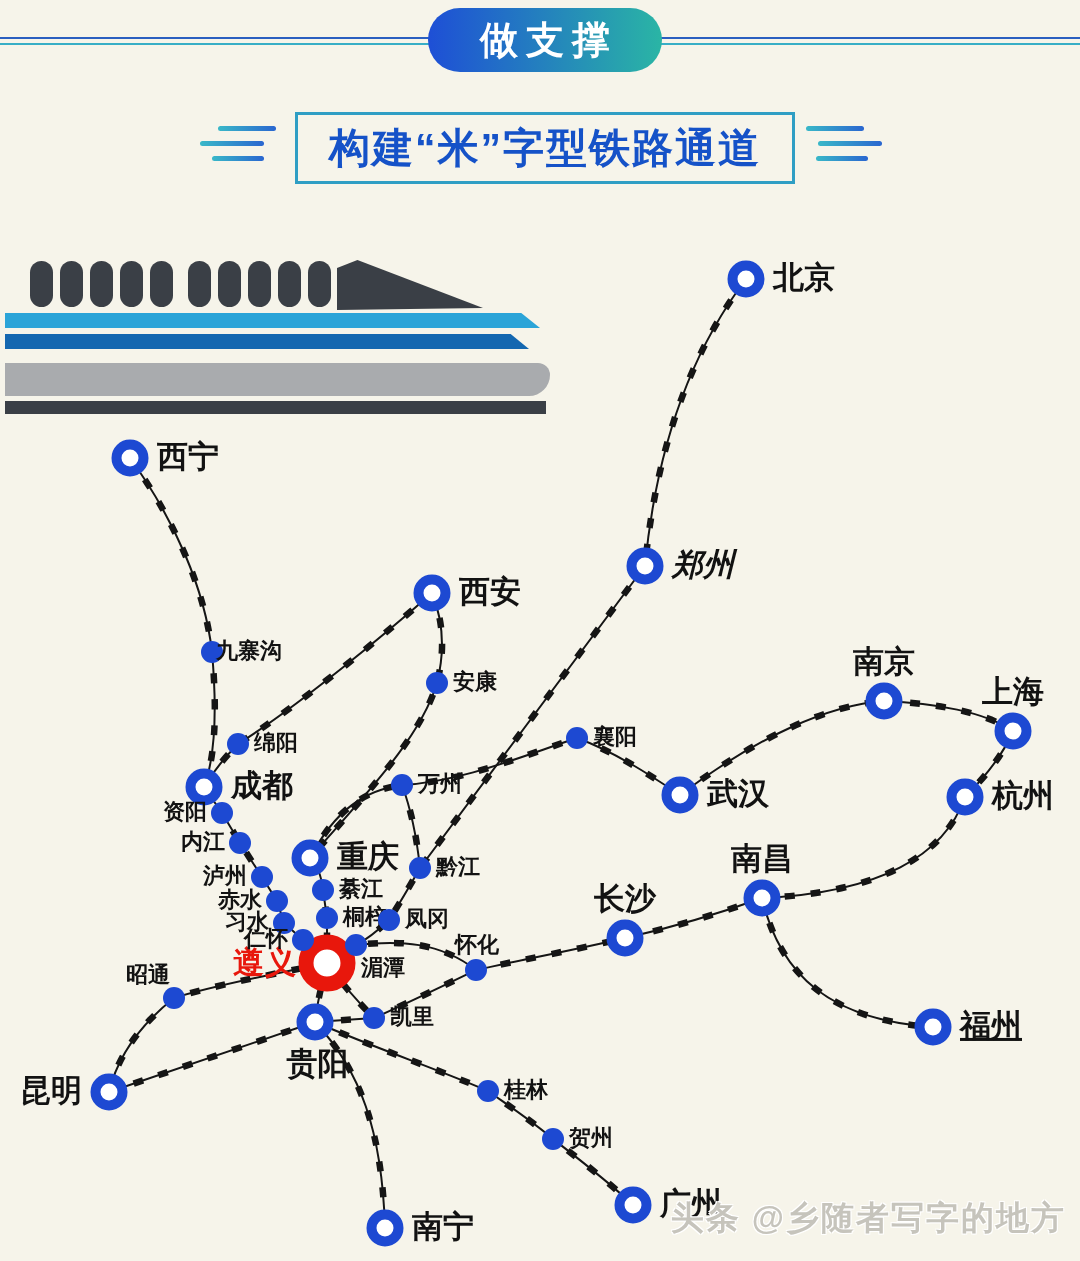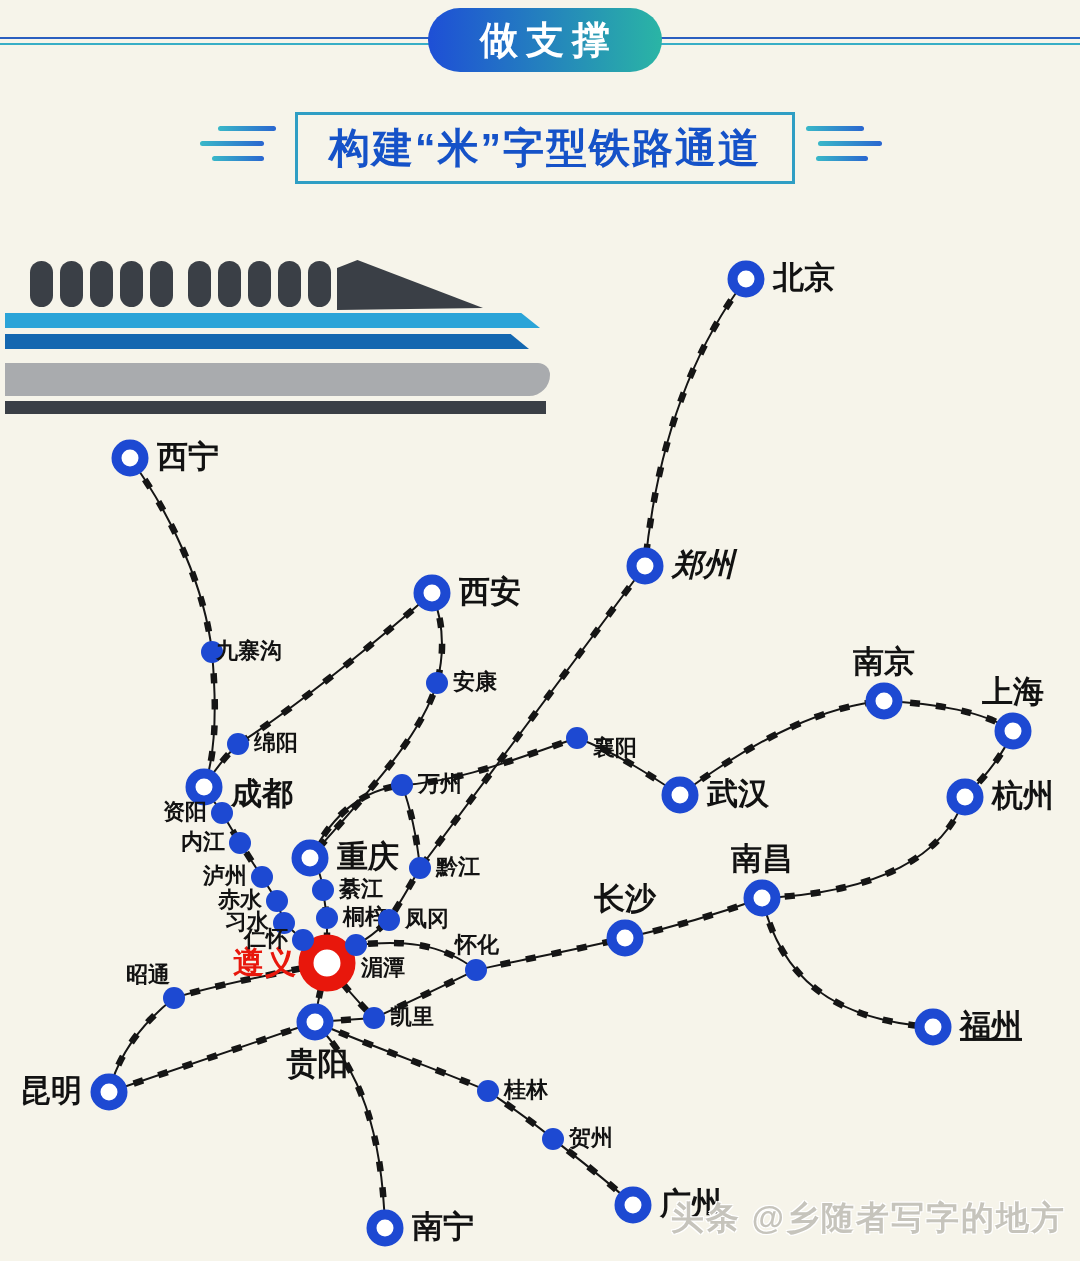--- a/index.html
+++ b/index.html
@@ -150,21 +150,21 @@
       <div class="node-label major pos-right" style="left: 432px; top: 593px;">西安</div>
       <div class="node major" style="left: 884px; top: 701px;"></div>
       <div class="node-label major pos-above" style="left: 884px; top: 701px;">南京</div>
       <div class="node major" style="left: 1013px; top: 731px;"></div>
       <div class="node-label major pos-above" style="left: 1013px; top: 731px;">上海</div>
       <div class="node major" style="left: 965px; top: 797px;"></div>
       <div class="node-label major pos-right" style="left: 965px; top: 797px;">杭州</div>
       <div class="node major" style="left: 680px; top: 795px;"></div>
       <div class="node-label major pos-right" style="left: 680px; top: 795px;">武汉</div>
       <div class="node major" style="left: 204px; top: 787px;"></div>
-      <div class="node-label major pos-right" style="left: 204px; top: 787px; margin-top: 8px;">成都</div>
+      <div class="node-label major pos-right" style="left: 204px; top: 787px;">成都</div>
       <div class="node major" style="left: 310px; top: 858px;"></div>
       <div class="node-label major pos-right" style="left: 310px; top: 858px;">重庆</div>
       <div class="node major" style="left: 625px; top: 938px;"></div>
       <div class="node-label major pos-above" style="left: 625px; top: 938px;">长沙</div>
       <div class="node major" style="left: 762px; top: 898px;"></div>
       <div class="node-label major pos-above" style="left: 762px; top: 898px;">南昌</div>
       <div class="node major" style="left: 315px; top: 1022px;"></div>
       <div class="node-label major pos-below" style="left: 315px; top: 1022px;">贵阳</div>
       <div class="node major" style="left: 109px; top: 1092px;"></div>
       <div class="node-label major pos-left" style="left: 109px; top: 1092px;">昆明</div>
@@ -188,21 +188,21 @@
       <div class="node-label station pos-left" style="left: 262px; top: 877px; text-align: right;">泸州</div>
       <div class="node station" style="left: 277px; top: 901px;"></div>
       <div class="node-label station pos-left" style="left: 277px; top: 901px;">赤水</div>
       <div class="node station" style="left: 284px; top: 923px;"></div>
       <div class="node-label station pos-left" style="left: 284px; top: 923px; text-align: center;">习水</div>
       <div class="node station" style="left: 303px; top: 940px;"></div>
       <div class="node-label station pos-left" style="left: 303px; top: 940px;">仁怀</div>
       <div class="node station" style="left: 437px; top: 683px;"></div>
       <div class="node-label station pos-right" style="left: 437px; top: 683px;">安康</div>
       <div class="node station" style="left: 577px; top: 738px;"></div>
-      <div class="node-label station pos-right" style="left: 577px; top: 738px; margin-top: 11px;">襄阳</div>
+      <div class="node-label station pos-right" style="left: 577px; top: 738px;">襄阳</div>
       <div class="node station" style="left: 402px; top: 785px;"></div>
       <div class="node-label station pos-right" style="left: 402px; top: 785px;">万州</div>
       <div class="node station" style="left: 420px; top: 868px;"></div>
       <div class="node-label station pos-right" style="left: 420px; top: 868px;">黔江</div>
       <div class="node station" style="left: 323px; top: 890px;"></div>
       <div class="node-label station pos-right" style="left: 323px; top: 890px;">綦江</div>
       <div class="node station" style="left: 327px; top: 918px;"></div>
       <div class="node-label station pos-right" style="left: 327px; top: 918px;">桐梓</div>
       <div class="node station" style="left: 389px; top: 920px;"></div>
       <div class="node-label station pos-right" style="left: 389px; top: 920px;">凤冈</div>

